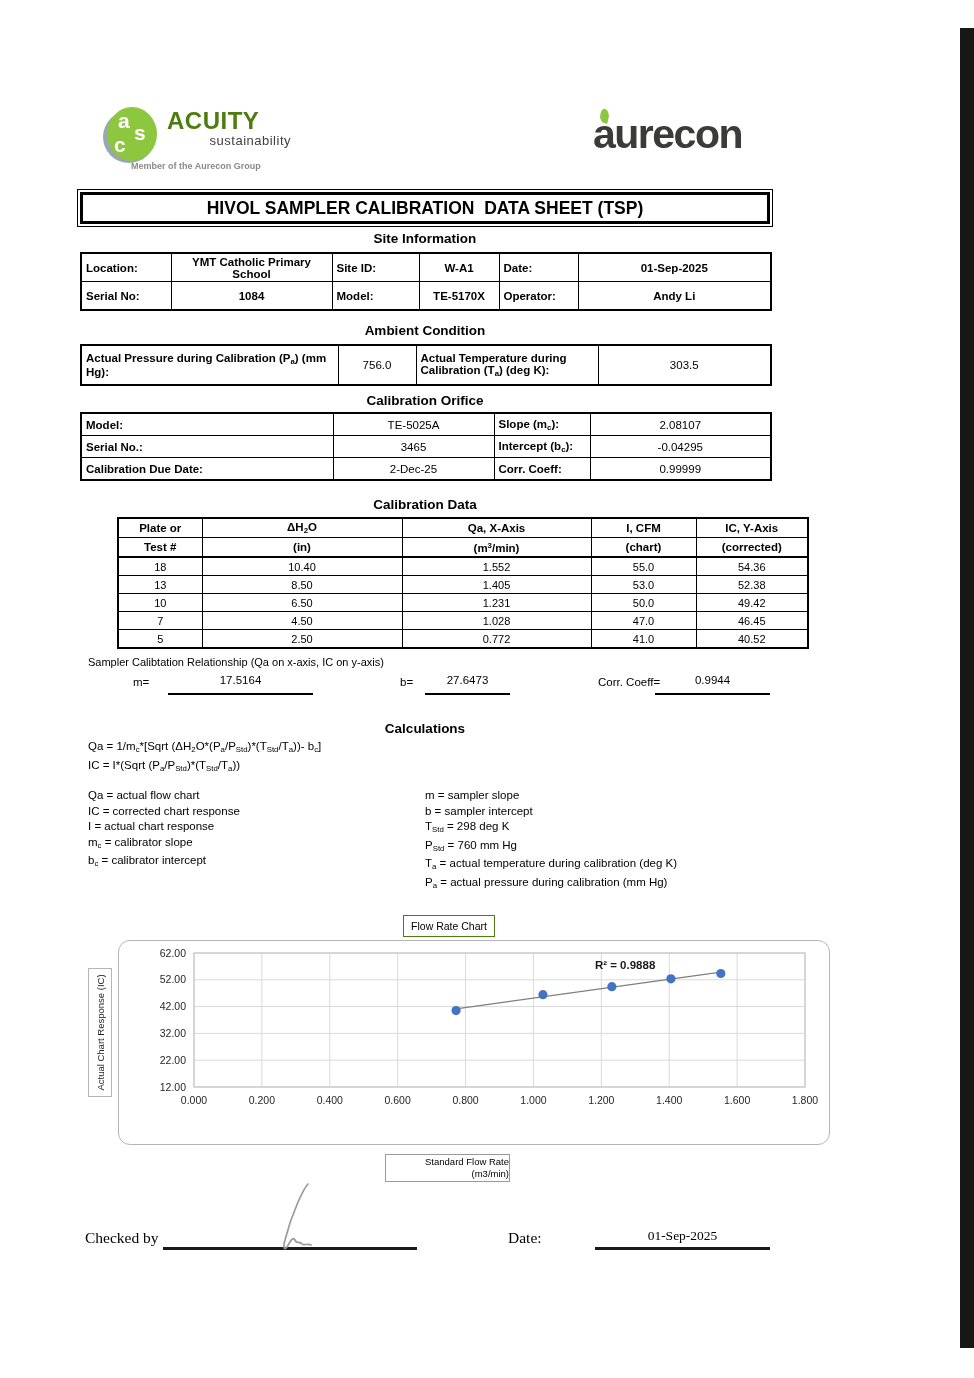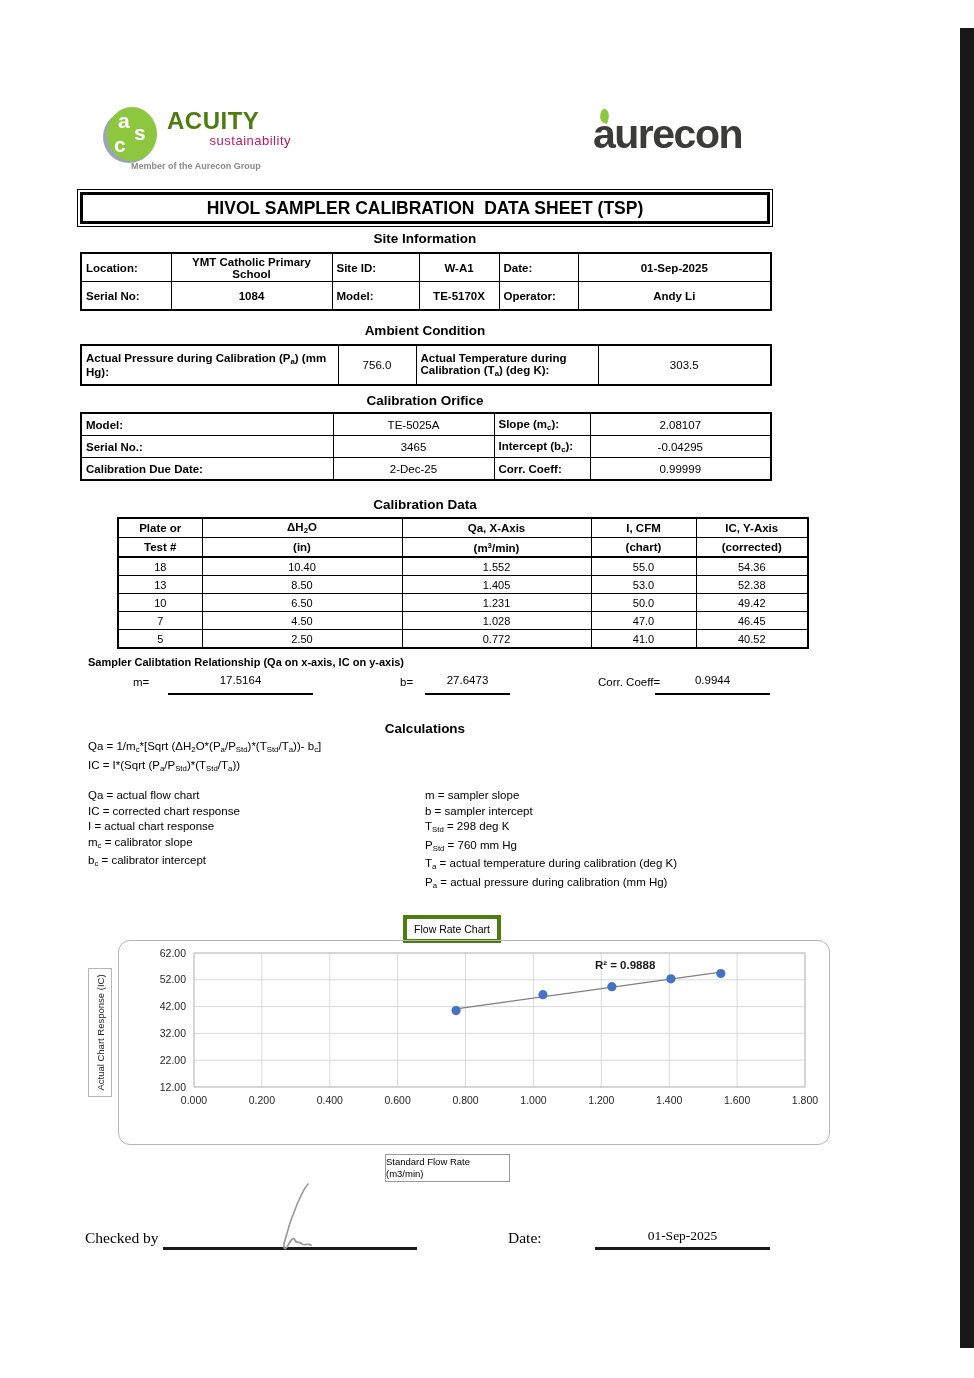--- a/index.html
+++ b/index.html
@@ -11,21 +11,21 @@
 
   
   #acuity-logo{left:105px;top:105px;width:195px;height:70px;}
   .ac-ellipse-back{position:absolute;left:-2px;top:6px;width:52px;height:52px;border-radius:50%;background:#9aa7b2;}
   .ac-ellipse{position:absolute;left:2px;top:2px;width:50px;height:54px;border-radius:50%;background:#8dc63f;}
   .ac-letter{position:absolute;color:#fff;font-weight:bold;font-size:21px;line-height:1;}
   .ac-a{left:13px;top:5px;}
   .ac-c{left:9px;top:29px;}
   .ac-s{left:29px;top:17px;}
   .ac-name{position:absolute;left:62px;top:2px;font-size:24px;font-weight:bold;color:#4d7c0f;letter-spacing:0.5px;}
-  .ac-tag{position:absolute;left:62px;top:28px;width:124px;text-align:right;font-size:13px;color:#be185d;letter-spacing:0.5px;}
+  .ac-tag{position:absolute;left:62px;top:28px;width:124px;text-align:right;font-size:13px;color:#404040;letter-spacing:0.5px;}
   .ac-member{position:absolute;left:26px;top:56px;font-size:9px;font-weight:bold;color:#8a8a8a;}
   #aurecon-logo{left:593px;top:112px;width:180px;height:52px;}
   .aur-text{position:absolute;left:0;top:2px;font-size:41px;font-weight:bold;color:#3b3b3a;letter-spacing:-1.5px;line-height:1;}
   .aur-leaf{position:absolute;left:7px;top:-3px;width:9px;height:14px;background:#8dc63f;border-radius:60% 100% 10% 100%;transform:rotate(14deg);}
 
   
   #title-box{left:80px;top:192px;width:684px;height:26px;border:3px solid #000;outline:1px solid #000;outline-offset:2px;
              display:flex;align-items:center;justify-content:center;}
   #title-box .title-text{font-size:17.5px;font-weight:bold;white-space:pre;}
 
@@ -44,39 +44,39 @@
   #ambient-table td{height:36px;}
   #orifice-table{left:80px;top:412px;width:690px;}
   #orifice-table td{height:19px;}
   #caldata-table{left:80px;top:517px;width:690px;margin-left:37px;}
   #caldata-table td{height:15px;text-align:center;border:1px solid #000;}
   #caldata-table tr.hdr td{font-weight:bold;font-size:11.5px;height:16px;border:1.5px solid #000;}
   #caldata-table tr.hdr2 td{border-bottom:2.5px solid #000;}
   #caldata-table td{font-size:11px;}
 
   
-  #rel-label{left:88px;top:656px;font-size:11px;font-weight:bold;}
+  #rel-label{left:88px;top:656px;font-size:11px;font-weight:normal;}
   .rel-eq{font-size:11.5px;top:676px;}
   .rel-val{top:674px;height:19px;border-bottom:2.5px solid #000;text-align:center;font-size:11.5px;}
 
   
   .formula{left:88px;font-size:11.5px;}
   .def-line{font-size:11.5px;line-height:15.6px;}
   #defs-left{left:88px;top:788px;}
   #defs-right{left:425px;top:788px;}
 
   
-  #chart-title-box{left:403px;top:915px;width:90px;height:20px;border:4px solid #4d7c0f;
+  #chart-title-box{left:403px;top:915px;width:90px;height:20px;border:1px solid #4d7c0f;
                    display:flex;align-items:center;justify-content:center;font-size:10.5px;}
   #chart-frame{left:118px;top:940px;width:710px;height:203px;border:1px solid #b5b5b5;border-radius:12px;}
   #y-label-box{left:88px;top:968px;width:22px;height:127px;border:1px solid #b5b5b5;
                display:flex;align-items:center;justify-content:center;}
   #y-label-box span{transform:rotate(-90deg);white-space:nowrap;font-size:9.5px;color:#222;}
   #x-label-box{left:385px;top:1154px;width:123px;height:26px;border:1px solid #9a9a9a;
-               display:flex;flex-direction:column;align-items:flex-start;justify-content:center;font-size:9.5px;line-height:1.25;}
+               display:flex;flex-direction:column;align-items:flex-end;justify-content:center;font-size:9.5px;line-height:1.25;}
   .tick{font-family:"Liberation Sans",sans-serif;font-size:10.5px;fill:#262626;}
   .r2{font-family:"Liberation Sans",sans-serif;font-size:11.5px;font-weight:bold;fill:#1a1a1a;}
 
   
   .serif{font-family:"Liberation Serif","DejaVu Serif",serif;}
   #checked-label{left:85px;top:1229px;font-size:15.5px;}
   #checked-line{left:163px;top:1247px;width:254px;height:2.5px;background:#1a1a1a;}
   #signature{left:248px;top:1178px;}
   #date-label{left:508px;top:1229px;font-size:15.5px;}
   #date-value{left:595px;top:1228px;width:175px;text-align:center;font-size:13.5px;}

